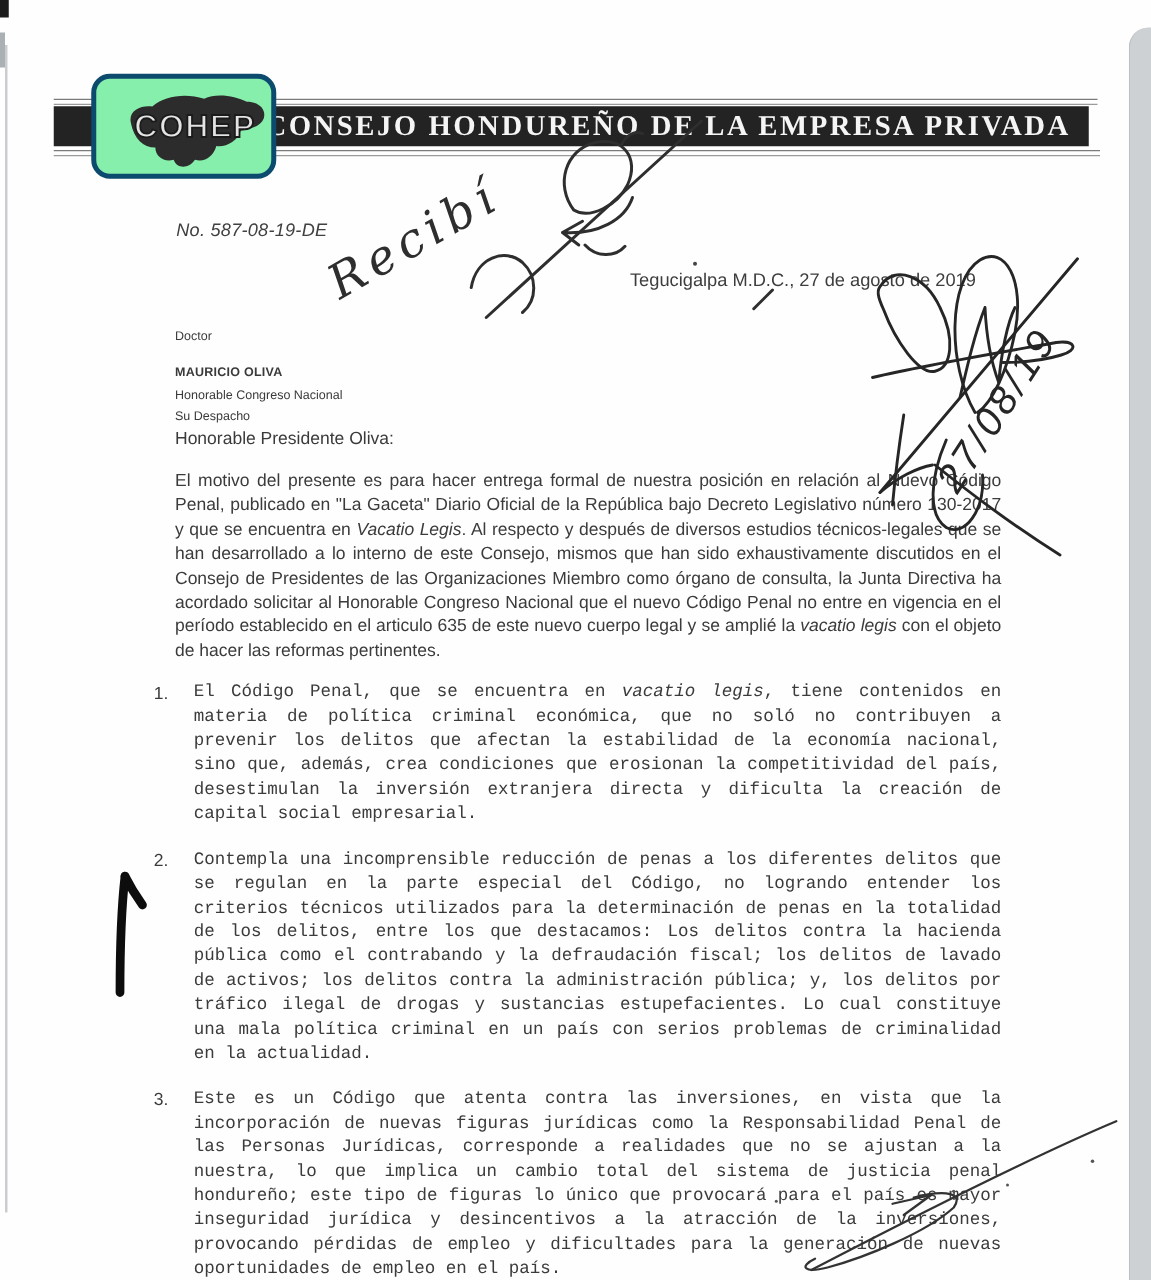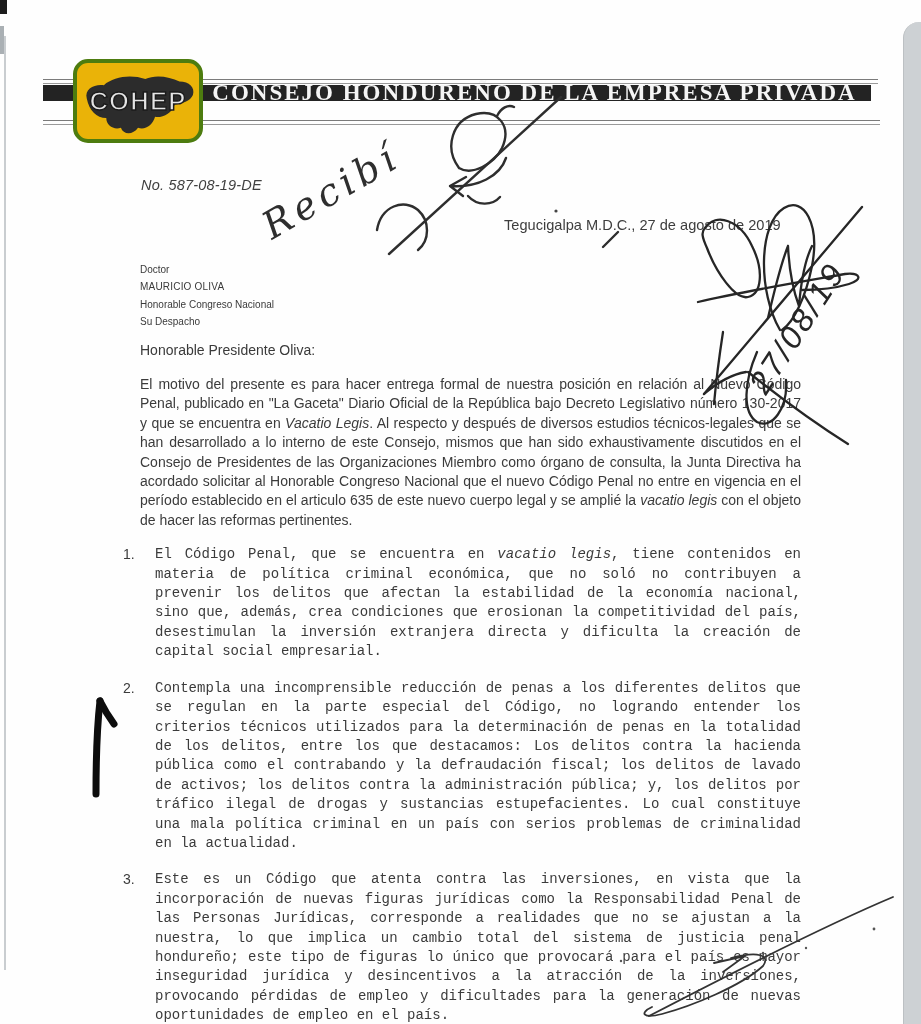--- a/index.html
+++ b/index.html
@@ -13,33 +13,33 @@
   .edge-left-line{position:absolute;left:4px;top:36px;width:2px;height:934px;background:#c9cdd0;}
   .edge-left-smudge{position:absolute;left:0;top:26px;width:4px;height:28px;background:#aab0b4;}
   .corner-mark{position:absolute;left:0;top:0;width:7px;height:14px;background:#1c1c1c;}
 
   
   .hairline{position:absolute;height:1px;background:#7b7b7b;z-index:1;}
   .hl1{left:43px;top:79px;width:835px;}
   .hl2{left:43px;top:83px;width:835px;background:#9a9a9a;}
   .hl3{left:43px;top:120px;width:837px;}
   .hl4{left:43px;top:124px;width:837px;background:#9a9a9a;}
-  .banner{position:absolute;left:43px;top:85px;width:828px;height:16px;background:#232323;
+  .banner{position:absolute;left:43px;top:85px;width:828px;height:32px;background:#232323;
     display:flex;align-items:center;justify-content:center;padding-left:155px;box-sizing:border-box;z-index:1;}
   .banner-text{font-family:"Liberation Serif", serif;font-weight:bold;font-size:23px;
     color:#f5f5f5;letter-spacing:2px;white-space:nowrap;}
-  .logo{position:absolute;left:73px;top:59px;width:122px;height:76px;background:#eab308;
-    border:4px solid #4d7c0f;border-radius:15px;z-index:2;}
+  .logo{position:absolute;left:73px;top:59px;width:122px;height:76px;background:#86efac;
+    border:4px solid #0c4a6e;border-radius:15px;z-index:2;padding-left:18px;}
   .logo svg{display:block;width:100%;height:100%;}
 
   
   .refno{position:absolute;left:141px;top:177px;font-style:italic;font-size:14.5px;color:#404040;letter-spacing:.2px;}
   .dateline{position:absolute;left:504px;top:217px;font-size:14.6px;color:#3d3d3d;}
   .recipient{position:absolute;left:140px;top:261px;font-size:10px;line-height:17.4px;}
-  .recipient .bold{font-weight:normal;letter-spacing:.2px;}
+  .recipient .bold{font-weight:bold;letter-spacing:.2px;margin-top:12px;}
   .salutation{position:absolute;left:140px;top:342px;font-size:14px;}
   .body{position:absolute;left:123px;top:375px;width:678px;font-size:14px;line-height:19.4px;text-align:justify;color:#3b3b3b;}
   .para{margin:0 0 15px 17px;}
   .para:nth-of-type(2){margin-bottom:19px;}
   .list-row{display:flex;margin-bottom:17px;}
   .num{flex:0 0 32px;width:32px;}
   .itxt{flex:1;text-align:justify;font-family:Liberation Mono, monospace;}
   .it{font-style:italic;}
 
   

